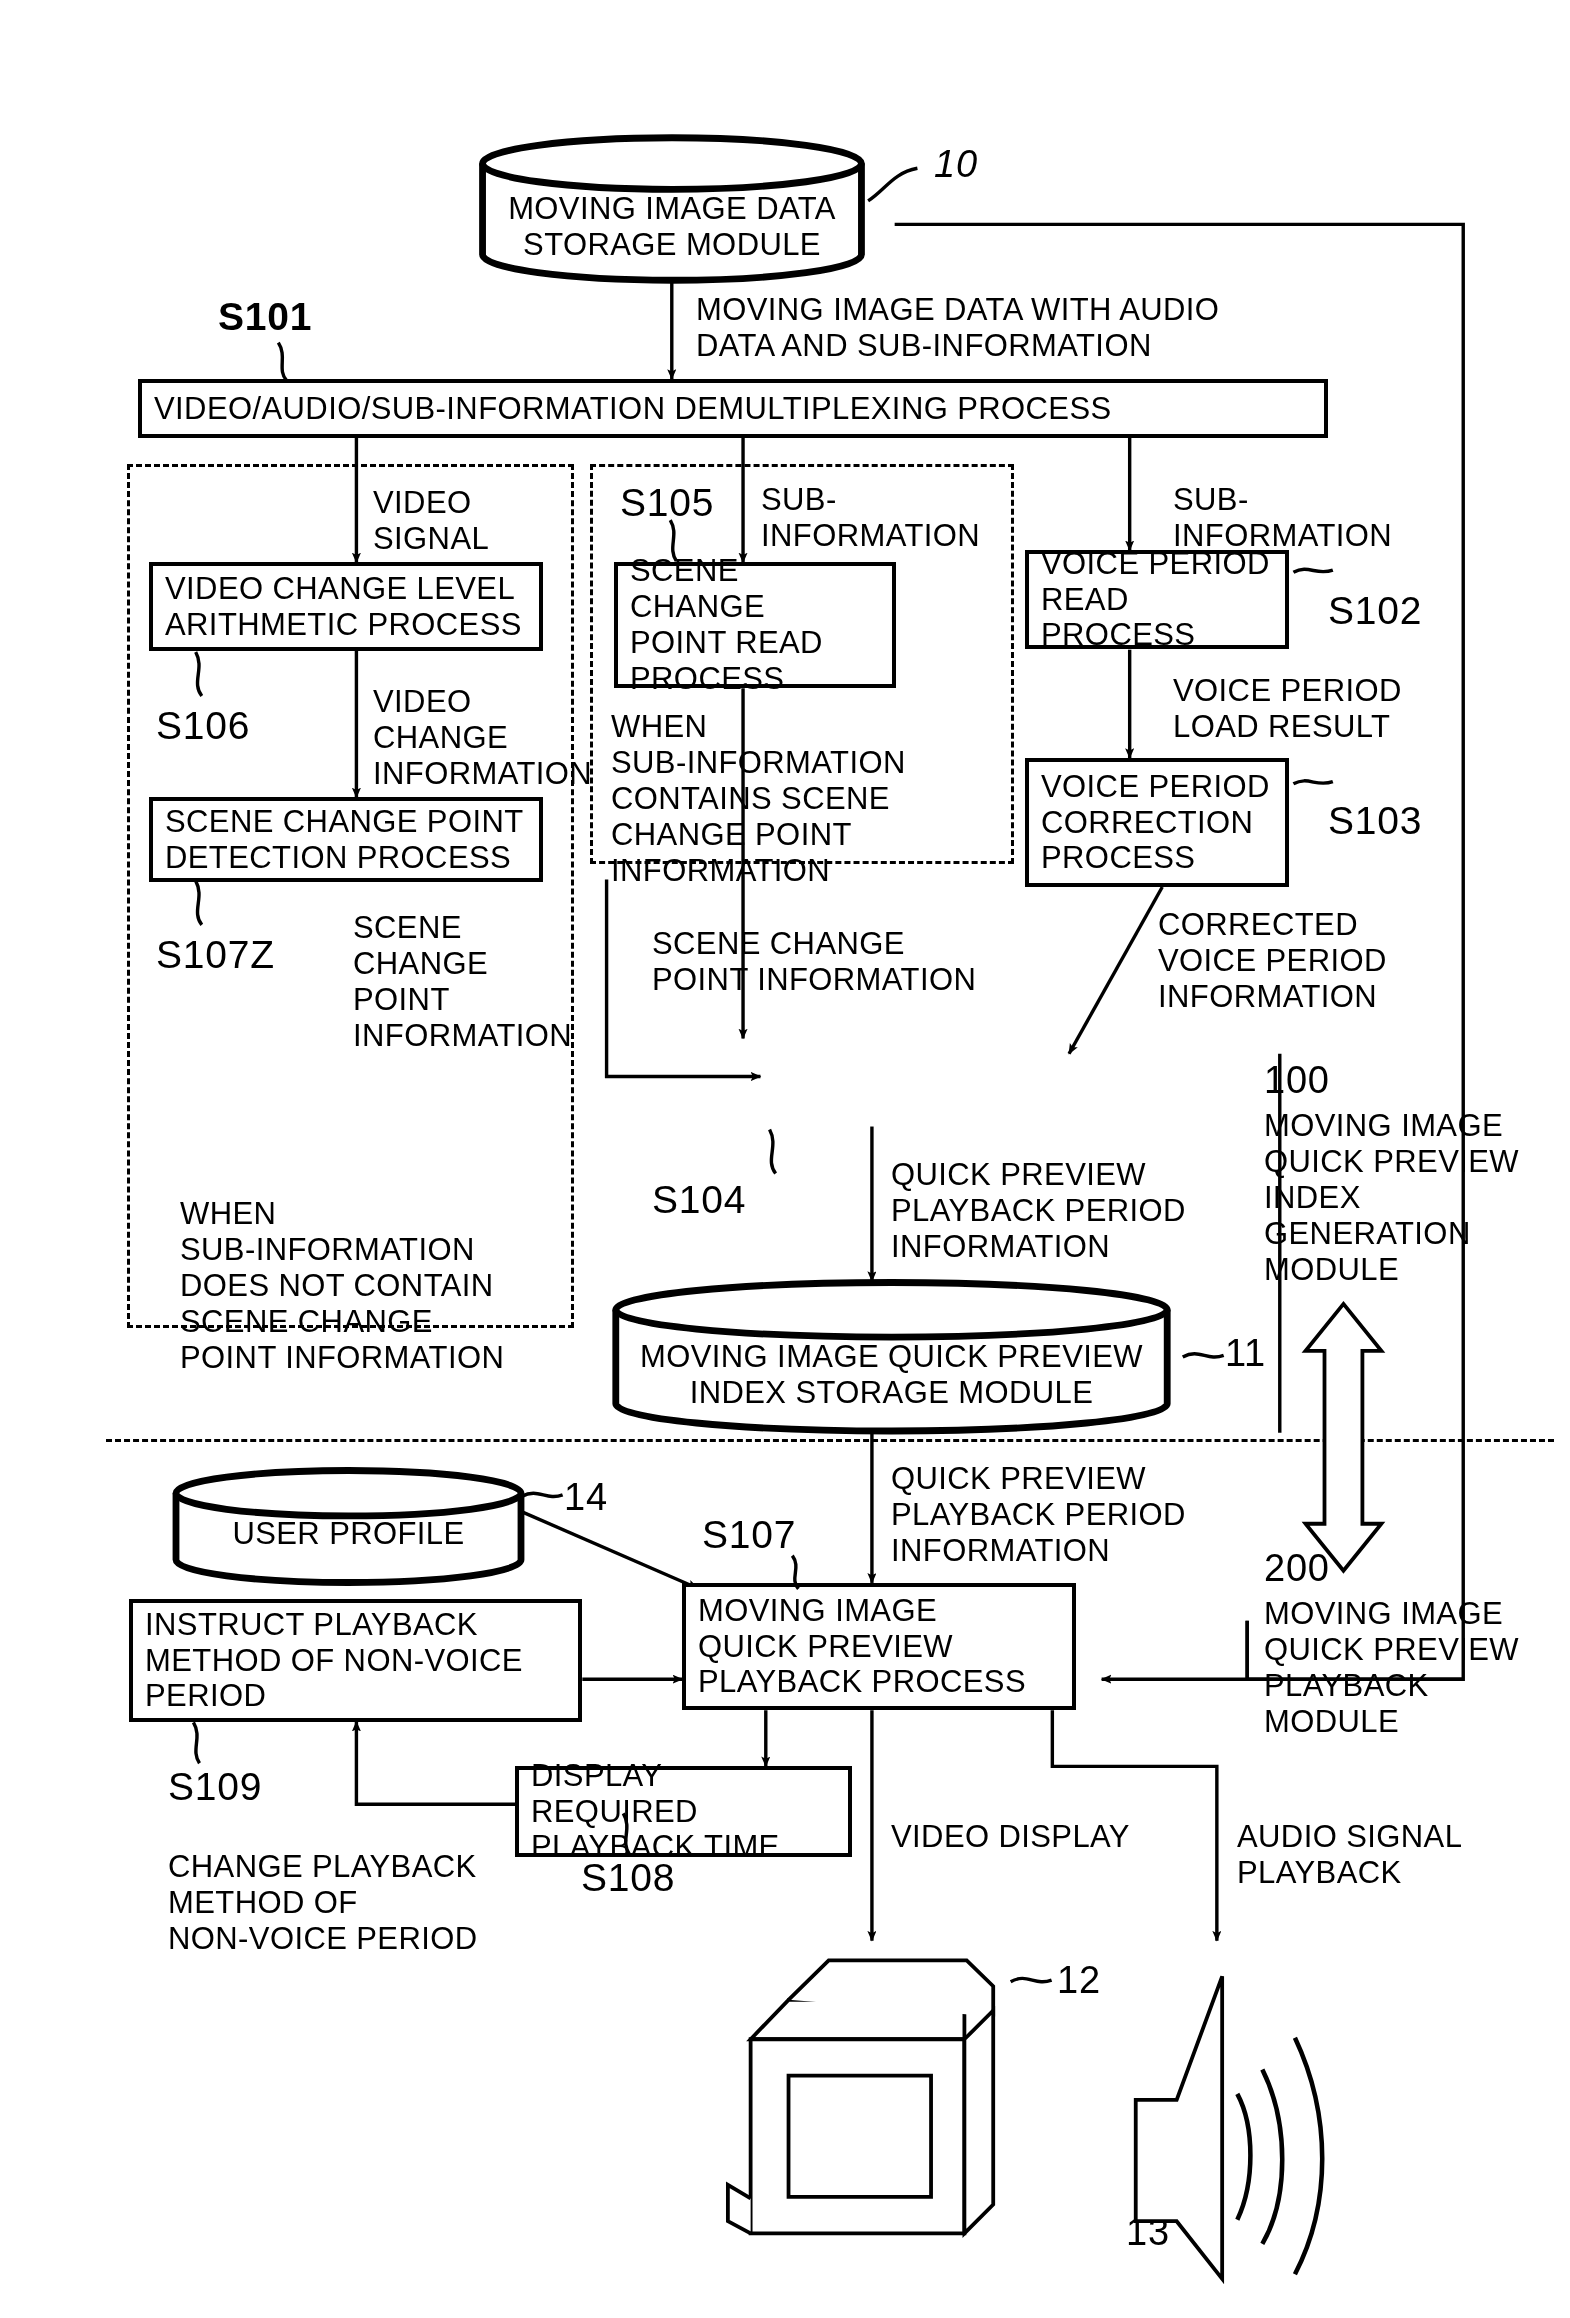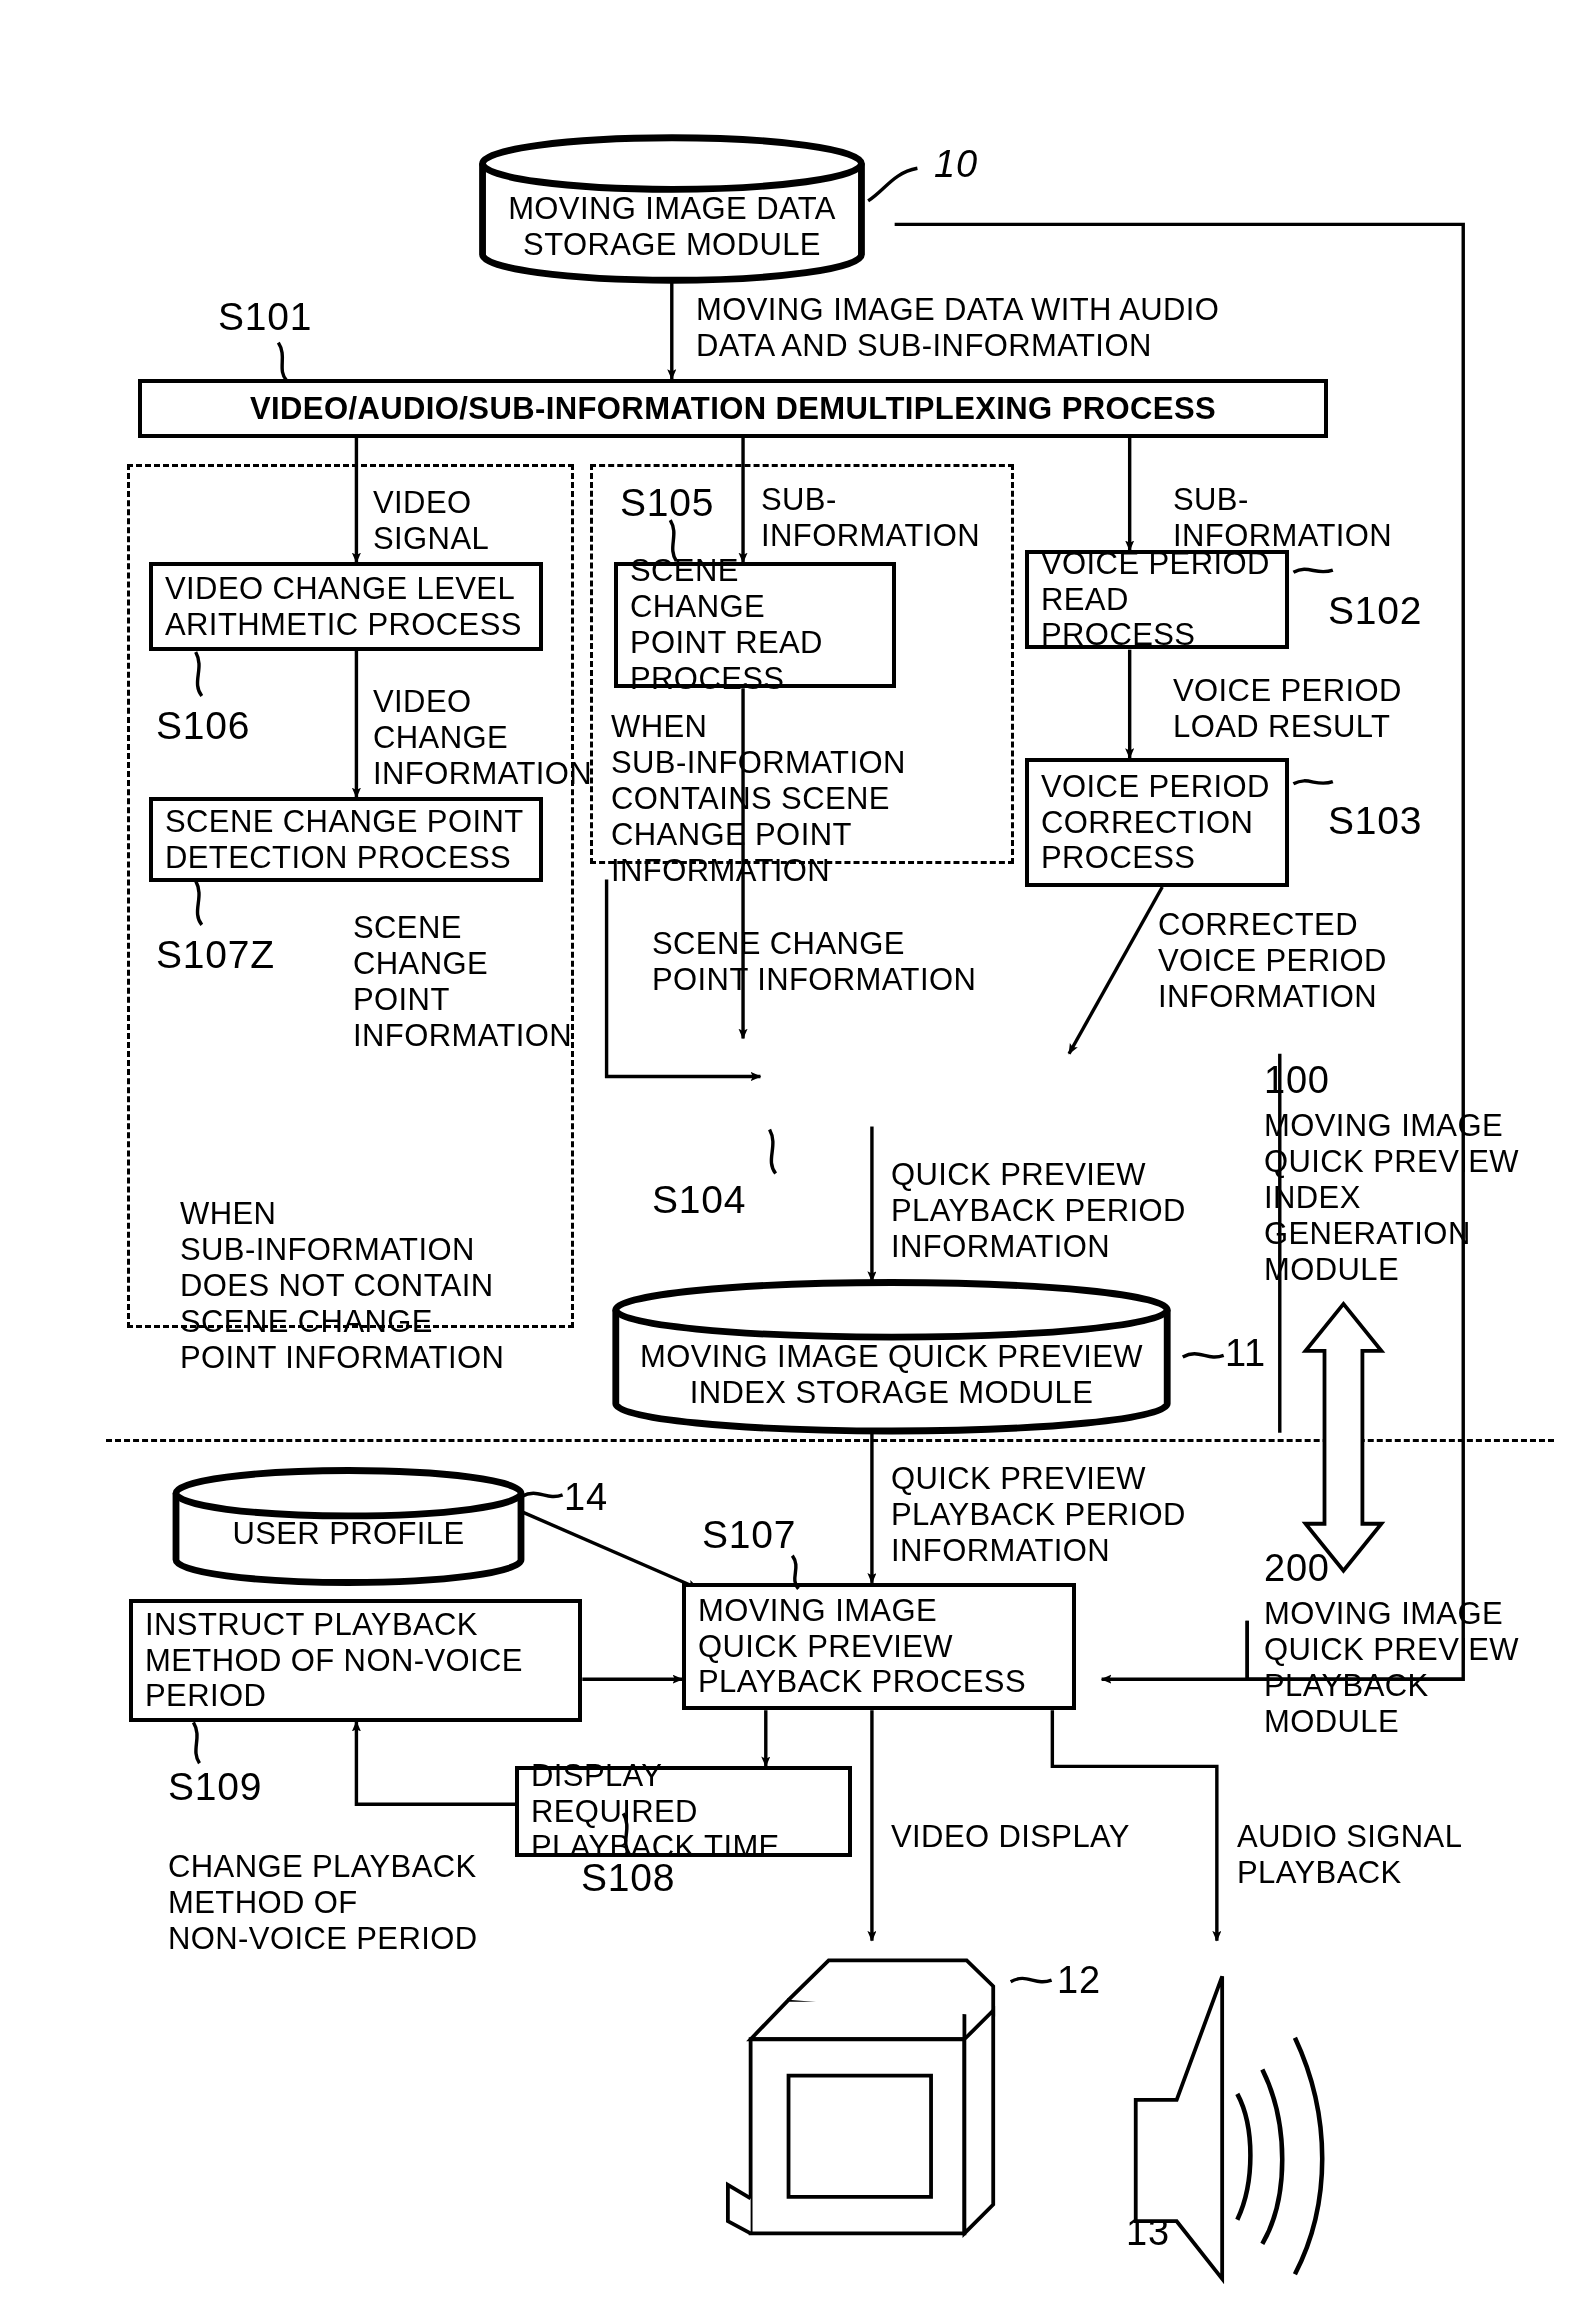--- a/index.html
+++ b/index.html
@@ -26,21 +26,21 @@
     z-index:6;
   }
   .box .txt{
     padding:0 12px;
     line-height:1.16;
     font-size:31px;
     letter-spacing:0.4px;
     white-space:pre-line;
     text-align:left;
   }
-  .box.center .txt{width:100%;text-align:center;font-weight:bold;}
+  .box.center .txt{width:100%;text-align:left;}
   .lbl{
     position:absolute;
     font-size:31px;
     line-height:1.16;
     white-space:pre-line;
     letter-spacing:0.4px;
     z-index:7;
   }
   .ref{
     position:absolute;
@@ -222,21 +222,21 @@
     <g fill="none" stroke="#000" stroke-width="6">
       <path d="M1632,2762 C1655,2805 1655,2880 1632,2928"></path>
       <path d="M1665,2730 C1700,2800 1700,2900 1665,2960"></path>
       <path d="M1708,2688 C1756,2790 1756,2908 1708,3000"></path>
     </g>
   </svg>
 
   <div class="lbl" style="left:696px; top:292px;">MOVING  IMAGE  DATA  WITH  AUDIO
 DATA  AND  SUB-INFORMATION</div>
 
-  <div class="stepnum" style="left:218px; top:296px;">S101</div>
+  <div class="stepnum" style="left:218px; top:296px;font-weight:bold;">S101</div>
   <div class="box center" style="left:138px; top:379px; width:1190px; height:59px;">
     <span class="txt">VIDEO/AUDIO/SUB-INFORMATION DEMULTIPLEXING PROCESS</span>
   </div>
 
   <div class="lbl" style="left:373px; top:485px;">VIDEO
 SIGNAL</div>
 
   <div class="box" style="left:149px; top:562px; width:394px; height:89px;">
     <span class="txt">VIDEO CHANGE LEVEL
 ARITHMETIC PROCESS</span>

